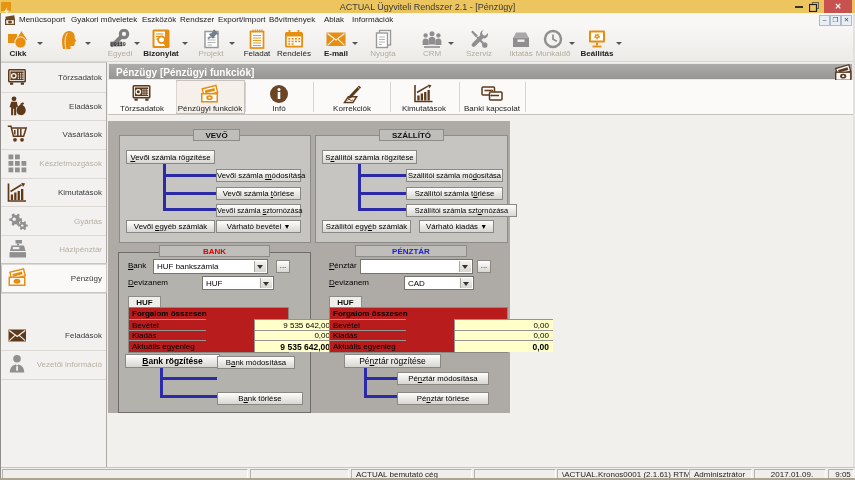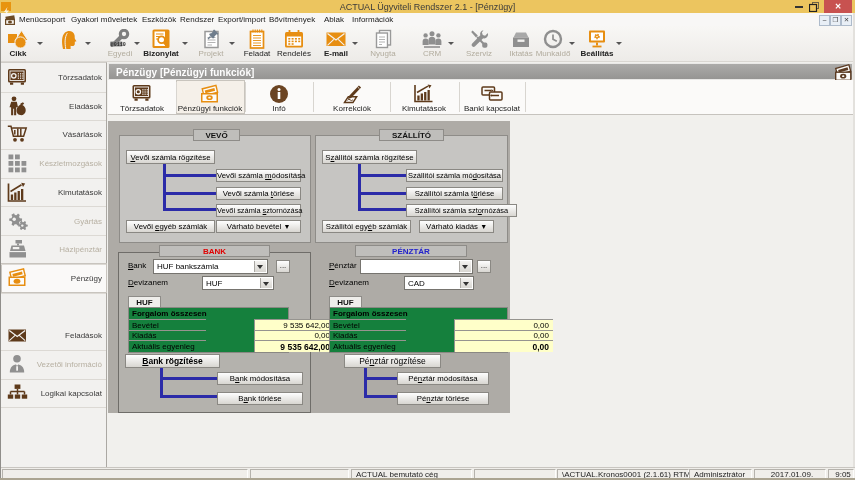--- a/index.html
+++ b/index.html
@@ -45,21 +45,21 @@
   font-size:7.8px;color:#000;text-align:center;box-sizing:border-box;white-space:nowrap;}
 .btn u{text-decoration:underline;}
 .conn{position:absolute;background:#2B2BA8;}
 .flbl{position:absolute;font-size:8px;color:#000;}
 .combo{position:absolute;background:#fff;border:1px solid #76746F;box-sizing:border-box;}
 .cbtn{position:absolute;right:1px;top:1px;bottom:1px;width:11px;background:linear-gradient(#F4F3F1,#D8D6D1);
   border-left:1px solid #AAA8A3;}
 .cbtn:after{content:"";position:absolute;left:2px;top:4px;border-left:3px solid transparent;
   border-right:3px solid transparent;border-top:4px solid #333;}
 .ctext{position:absolute;left:3px;top:0;font-size:8px;line-height:14px;color:#000;}
-.grid{position:absolute;border:1px solid #8A8883;background:#15803d;font-size:8px;color:#000;}
+.grid{position:absolute;border:1px solid #8A8883;background:#b91c1c;font-size:8px;color:#000;}
 .grow{position:absolute;left:0;}
 .gcell-l{position:absolute;left:0;padding-left:3px;box-sizing:border-box;border-top:1px solid #96948F;}
 .gcell-v{position:absolute;background:#FFFFC9;text-align:right;padding-right:4px;box-sizing:border-box;
   border-top:1px solid #96948F;border-left:1px solid #96948F;margin-left:48px;}
 #statusbar{left:0;top:467px;width:855px;height:13px;background:#F0EEEA;border-top:1px solid #C9C6C1;
   font-size:8px;color:#222;}
 .scell{position:absolute;top:1px;height:10px;border:1px solid;border-color:#B5B2AC #FDFDFC #FDFDFC #B5B2AC;
   line-height:10px;padding-left:4px;box-sizing:border-box;white-space:nowrap;}
 #botline{left:0;top:478px;width:855px;height:2px;background:#ABA491;}
 </style></head>
@@ -338,30 +338,20 @@
       <span class="slbl">Feladások</span>
     </div>
   <div class="srow" style="top:287px;">
       <svg class="sic" width="21" height="21">
         <circle cx="10" cy="4.8" r="3.8" fill="#909090"></circle>
         <path d="M2.8 18.5 c0 -5.5 3.2 -8 7.2 -8 s7.2 2.5 7.2 8 z" fill="#909090"></path>
         <rect x="9.2" y="12.2" width="1.8" height="4.5" fill="#F2F1EF"></rect>
         <rect x="9.2" y="9.8" width="1.8" height="1.6" fill="#F2F1EF"></rect>
       </svg>
       <span class="slbl dis">Vezetői információ</span>
-    </div>
-  <div class="srow" style="top:315.7px;">
-      <svg class="sic" width="21" height="21">
-        <rect x="7.6" y="1.5" width="5.8" height="4.4" fill="#5E3A1B"></rect>
-        <path d="M10.5 5.9 v2.6 M3.5 8.5 h14 M3.5 8.5 v3 M10.5 8.5 v3 M17.5 8.5 v3" stroke="#5E3A1B" stroke-width="1.5" fill="none"></path>
-        <rect x="0.8" y="11.5" width="5.4" height="4.2" fill="#5E3A1B"></rect>
-        <rect x="7.8" y="11.5" width="5.4" height="4.2" fill="#5E3A1B"></rect>
-        <rect x="14.8" y="11.5" width="5.4" height="4.2" fill="#5E3A1B"></rect>
-      </svg>
-      <span class="slbl">Logikai kapcsolat</span>
     </div>
 </div>
 
 <div class="abs" id="mainhdr">
     <div class="abs" id="mainhdrtxt">Pénzügy [Pénzügyi funkciók]</div>
   </div>
 <svg class="abs" style="left:833px;top:63px;" width="20" height="19">
     <g transform="rotate(-16 10 8)">
       <rect x="3" y="3" width="15" height="8" fill="#5B3A21"></rect>
       <rect x="4.3" y="4.3" width="12.4" height="5.4" fill="#FCFBF9"></rect>
@@ -493,21 +483,21 @@
   <div class="gcell-v" style="top:11px;left:77px;width:80px;height:11px;line-height:11px;">9 535 642,00</div>
   <div class="gcell-l" style="top:22px;width:77px;height:10px;line-height:10px;">Kiadás</div>
   <div class="gcell-v" style="top:22px;left:77px;width:80px;height:10px;line-height:10px;">0,00</div>
   <div class="gcell-l" style="top:32px;width:77px;height:12px;line-height:12px;">Aktuális egyenleg</div>
   <div class="gcell-v" style="top:32px;left:77px;width:80px;height:12px;line-height:12px;font-weight:bold;font-size:8.5px;">9 535 642,00</div>
 </div>
 <div class="btn" style="left:125px;top:354px;width:95px;height:14px;line-height:13px;font-weight:bold;font-size:8.5px;"><u>B</u>ank rögzítése</div>
 <div class="conn" style="left:160px;top:368px;width:3px;height:30px;"></div>
 <div class="conn" style="left:163px;top:377px;width:54px;height:3px;"></div>
 <div class="conn" style="left:163px;top:395px;width:54px;height:3px;"></div>
-<div class="btn" style="left:217px;top:372px;width:86px;height:13px;line-height:12px;">B<u>a</u>nk módosítása</div>
+<div class="btn" style="left:217px;top:356px;width:78px;height:13px;line-height:12px;">B<u>a</u>nk módosítása</div>
 <div class="btn" style="left:217px;top:392px;width:86px;height:13px;line-height:12px;">B<u>a</u>nk törlése</div>
 
 <div class="htab" style="left:355px;top:245px;width:110px;color:#2222CC;">PÉNZTÁR</div>
 <span class="flbl" style="left:329px;top:261px;"><u>P</u>énztár</span>
 <div class="combo" style="left:360px;top:259px;width:113px;height:15px;">
     <span class="cbtn"></span>
   </div>
 <div class="btn" style="left:477px;top:260px;width:14px;height:13px;line-height:9px;">...</div>
 <span class="flbl" style="left:329px;top:278px;"><u>D</u>evizanem</span>
 <div class="combo" style="left:404px;top:276px;width:70px;height:14px;">

